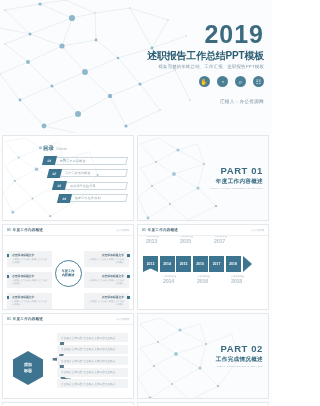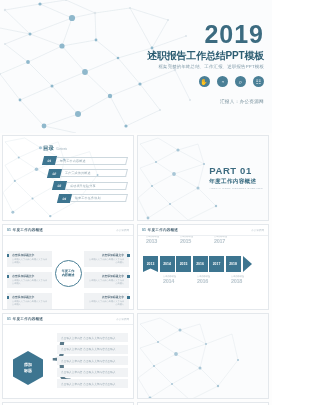--- a/index.html
+++ b/index.html
@@ -30,21 +30,21 @@
 
   .s-head { position:relative; height:11px; border-bottom:1px solid #eceff2; display:flex;
      align-items:center; padding:0 4px; z-index:4; background:#fff; }
   .s-head-num { font-size:3.4px; color:#4a7f96; font-weight:bold; margin-right:2px; }
   .s-head-title { font-size:3.6px; color:#4c6676; font-weight:bold; letter-spacing:0.2px; }
   .s-head-right { margin-left:auto; font-size:2.6px; color:#b9c4cc; }
   .s-body { position:relative; height:74px; }
 
   
   .part { position:relative; width:132px; height:86px; background:#fbfcfd; overflow:hidden; }
-  .part-text { position:absolute; right:7px; top:30px; text-align:left; z-index:3; }
+  .part-text { position:absolute; right:7px; top:30px; text-align:right; z-index:3; }
   .part-no { font-size:9.5px; font-weight:bold; color:#3c6b80; letter-spacing:0.6px; line-height:1; }
   .part-cn { font-size:5.6px; font-weight:bold; color:#34687e; margin-top:2px; letter-spacing:0.3px; }
   .part-en { font-size:2.5px; color:#a8b8c2; margin-top:1.5px; letter-spacing:0.3px; }
 
   
   .toc-wrap { position:absolute; right:6px; top:9px; width:84px; z-index:3; }
   .toc-head { display:flex; align-items:baseline; gap:2px; margin-bottom:4px; }
   .toc-cn { font-size:5.5px; font-weight:bold; color:#34687e; }
   .toc-en { font-size:2.6px; color:#9fb2bd; }
   .toc-row { display:flex; align-items:center; margin-bottom:3.5px; }
@@ -425,20 +425,25 @@
                 <circle cx="68" cy="30" r="1"></circle>
               <circle cx="16" cy="52" r="1.1"></circle>
                 <circle cx="62" cy="54" r="1.5"></circle>
               <circle cx="34" cy="70" r="1"></circle>
                 <circle cx="12" cy="84" r="1.4"></circle>
               <circle cx="80" cy="72" r="1.2"></circle>
                 <circle cx="100" cy="46" r="1"></circle>
             </g>
           </svg>
         </div>
+        <div class="part-text">
+          <div class="part-no">PART 02</div>
+          <div class="part-cn">工作完成情况概述</div>
+          <div class="part-en">WORK COMPLETION OVERVIEW</div>
+        </div>
       </div>
     </div>
 
     <div class="slide" style="height:24px">
       <div class="s-head">
         
         
         
       </div>
 

